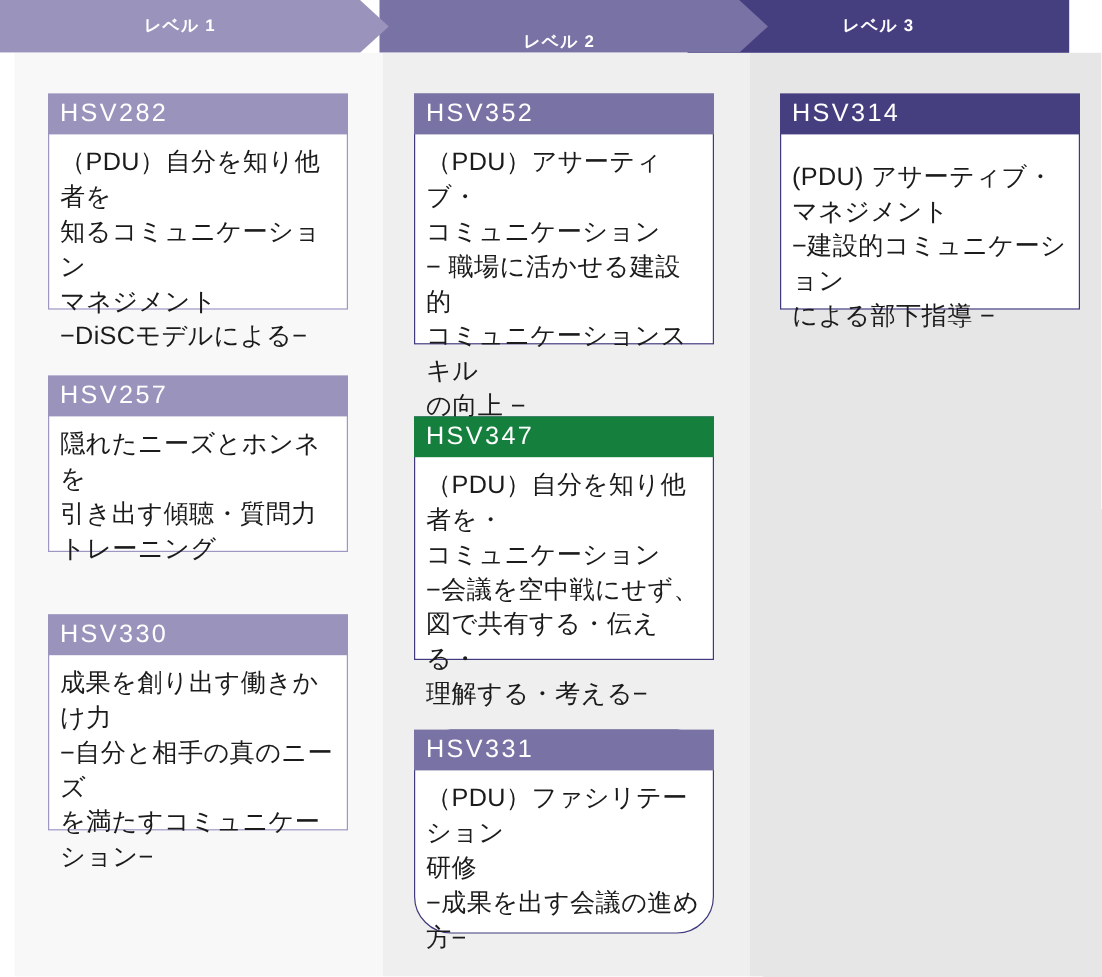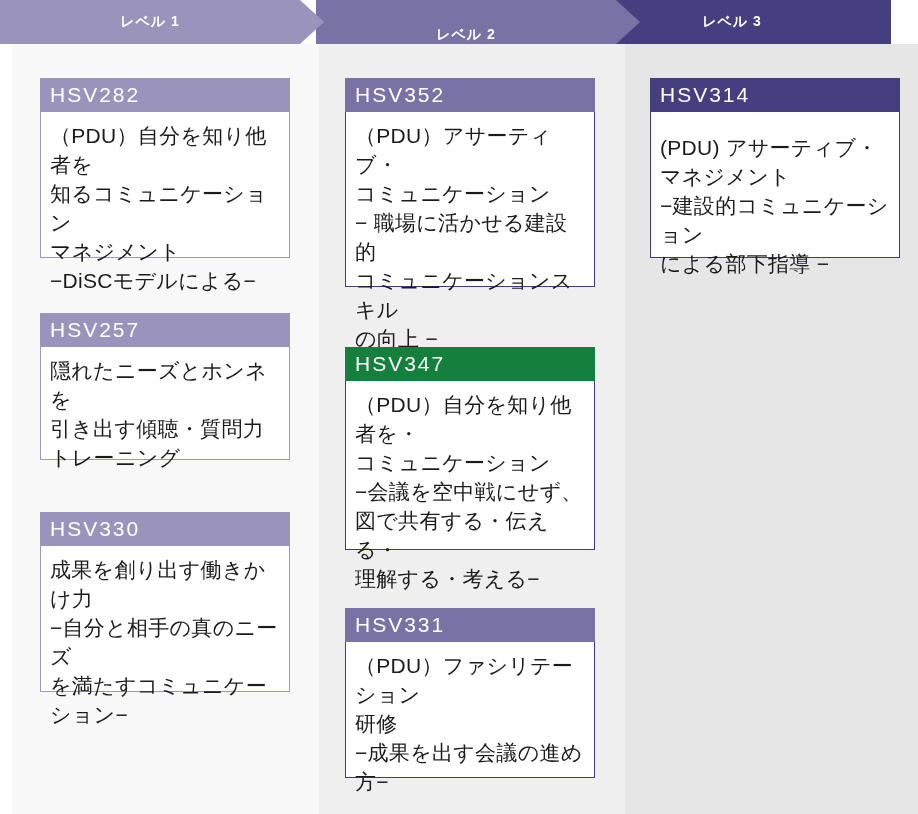--- a/index.html
+++ b/index.html
@@ -129,21 +129,21 @@
 の向上 −</div>
       </article>
       <article class="card" style="margin-top: 60px; height: 203px; border-color: rgb(63, 58, 125);">
         <div class="card-header" style="background-color: #15803d;">HSV347</div>
         <div class="card-body">（PDU）自分を知り他者を・
 コミュニケーション
 −会議を空中戦にせず、
 図で共有する・伝える・
 理解する・考える−</div>
       </article>
-      <article class="card" style="margin-top: 58px; height: 170px; border-color: rgb(63, 58, 125);">
+      <article class="card" style="margin-top: 58px; height: 170px; border-color: rgb(63, 58, 125); border-radius: 31px;">
         <div class="card-header" style="background-color: rgb(121, 114, 164);">HSV331</div>
         <div class="card-body">（PDU）ファシリテーション
 研修
 −成果を出す会議の進め
 方−</div>
       </article>
     </div>
 
     <div class="column col-3" style="background-color: rgb(230, 230, 230);">
       <article class="card" style="margin-top: 34px; height: 180px; border-color: rgb(63, 58, 125); gap: 12px;">

